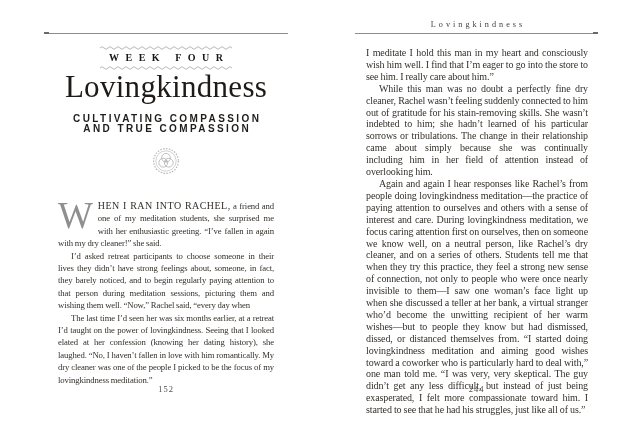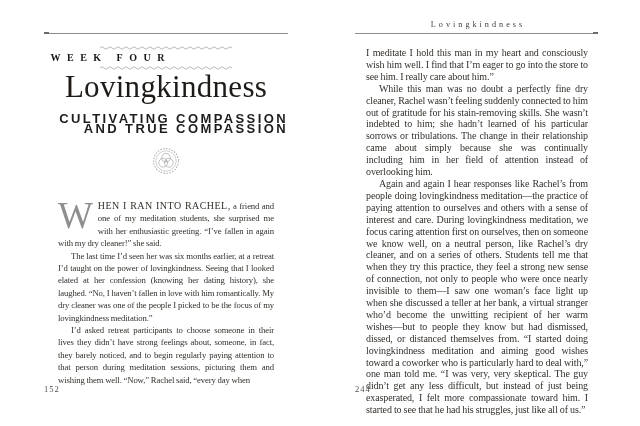--- a/index.html
+++ b/index.html
@@ -11,52 +11,52 @@
   .spread{position:relative;width:640px;height:426px;background:#ffffff;}
   .page{position:absolute;top:0;height:411px;}
   .page.left{left:44px;width:244px;}
   .page.right{left:355px;width:243px;}
 
   .top-rule{position:absolute;top:33px;left:0;right:0;height:1px;background:#8d8d8d;}
   .top-rule.tick-left::before{content:"";position:absolute;left:0;top:-1px;width:5px;height:2px;background:#6a6a6a;}
   .top-rule.tick-right::before{content:"";position:absolute;right:0;top:-1px;width:5px;height:2px;background:#6a6a6a;}
 
   
-  .kicker-block{position:absolute;top:44px;left:0;right:0;display:flex;flex-direction:column;align-items:flex-start;}
+  .kicker-block{position:absolute;top:44px;left:0;right:0;display:flex;flex-direction:column;align-items:center;}
   .squiggle{display:block;margin:1px auto;}
   .kicker{
     font-family:"Liberation Serif","DejaVu Serif",serif;font-weight:700;
     font-size:10px;letter-spacing:6.5px;padding-left:6.5px;color:#191715;line-height:12px;
   }
   .title{
     position:absolute;top:70px;left:0;right:0;margin:0;text-align:center;
     font-weight:400;font-size:31px;line-height:34px;color:#1d1a17;letter-spacing:0.3px;
   }
-  .subtitle{position:absolute;top:114px;left:0;right:0;text-align:right;
+  .subtitle{position:absolute;top:114px;left:0;right:0;text-align:center;
     font-family:"Liberation Sans","DejaVu Sans",sans-serif;font-weight:700;
-    font-size:13px;letter-spacing:2.4px;color:#1f1d1b;line-height:10px;}
+    font-size:10px;letter-spacing:2.4px;color:#1f1d1b;line-height:10px;}
   .subtitle div{padding-left:2.4px;}
   .medallion{position:absolute;top:147px;left:0;right:0;text-align:center;}
 
   .body-text{
     position:absolute;text-align:justify;color:#34302b;
     letter-spacing:-0.12px;word-spacing:-0.25px;
   }
   .page.left .body-text{top:200px;left:14px;width:216px;font-size:8.7px;line-height:12.4px;}
   .page.right .body-text{top:47px;left:11px;width:222px;font-size:10px;line-height:11.9px;}
   .body-text p{margin:0;}
   .body-text p.indent{text-indent:13px;}
 
   .dropcap{
     float:left;font-size:37px;line-height:30px;height:36px;
     color:#8f8f8f;margin:1px 5px 0 0;font-weight:400;
   }
   .smallcaps{font-size:10px;letter-spacing:0.45px;}
 
-  .folio{position:absolute;top:384px;left:0;right:0;
+  .folio{position:absolute;top:384px;left:0;right:0;text-align:center;
     font-size:8.5px;letter-spacing:1px;color:#4e4e4e;font-family:Liberation Serif, serif;}
 
   
   .running-head{position:absolute;top:20px;left:0;right:0;text-align:center;
     font-size:8.2px;letter-spacing:3px;padding-left:3px;color:#3d3d3d;}
 </style>
 </head>
 <body>
 
 <div class="spread">
@@ -87,22 +87,22 @@
         <circle cx="14" cy="14" r="10.2" fill="none" stroke="#bdbdbd" stroke-width="0.7"></circle>
         <circle cx="14" cy="10.8" r="4.4" fill="none" stroke="#b0b0b0" stroke-width="0.8"></circle>
         <circle cx="11.2" cy="15.7" r="4.4" fill="none" stroke="#b0b0b0" stroke-width="0.8"></circle>
         <circle cx="16.8" cy="15.7" r="4.4" fill="none" stroke="#b0b0b0" stroke-width="0.8"></circle>
         <circle cx="14" cy="14" r="1" fill="#b5b5b5"></circle>
       </svg>
     </div>
 
     <div class="body-text">
       <p class="opening"><span class="dropcap">W</span><span class="smallcaps">HEN I RAN INTO RACHEL,</span><span> a friend and one of my meditation students, she surprised me with her enthusiastic greeting. “I’ve fallen in again with my dry cleaner!” she said.</span></p>
+      <p class="indent">I’d asked retreat participants to choose someone in their lives they didn’t have strong feelings about, someone, in fact, they barely noticed, and to begin regularly paying attention to that person during meditation sessions, picturing them and wishing them well. “Now,” Rachel said, “every day when</p>
       <p class="indent">The last time I’d seen her was six months earlier, at a retreat I’d taught on the power of lovingkindness. Seeing that I looked elated at her confession (knowing her dating history), she laughed. “No, I haven’t fallen in love with him romantically. My dry cleaner was one of the people I picked to be the focus of my lovingkindness meditation.”</p>
-      <p class="indent">I’d asked retreat participants to choose someone in their lives they didn’t have strong feelings about, someone, in fact, they barely noticed, and to begin regularly paying attention to that person during meditation sessions, picturing them and wishing them well. “Now,” Rachel said, “every day when</p>
     </div>
 
     <div class="folio">152</div>
   </section>
 
   <section class="page right">
     <div class="running-head">Lovingkindness</div>
     <div class="top-rule tick-right"></div>
 
     <div class="body-text">

